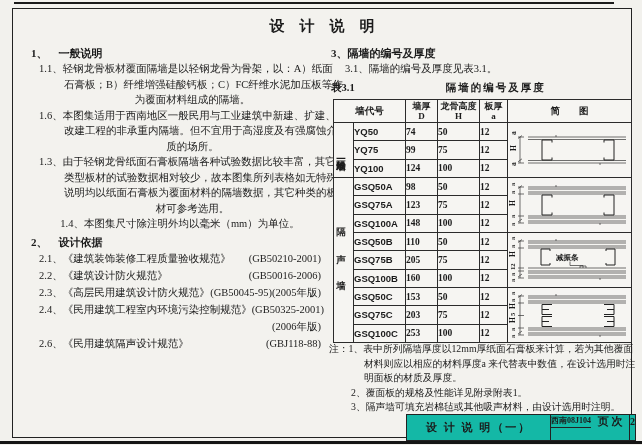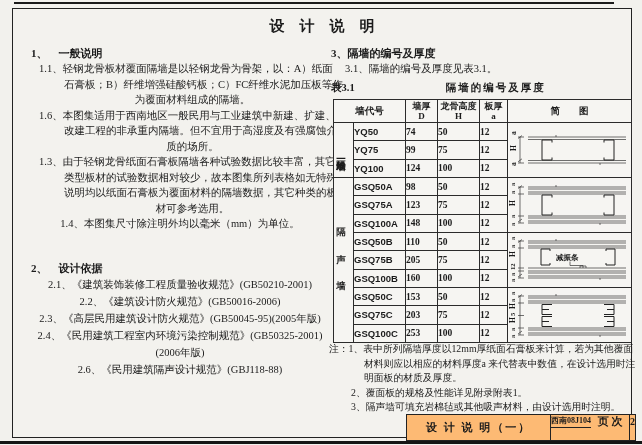--- a/index.html
+++ b/index.html
@@ -9,22 +9,22 @@
   .bottom-edge{position:absolute;left:0;bottom:1px;width:100%;height:3px;background:#151515;}
   .frame{position:absolute;left:12px;top:8px;width:620px;height:430px;border:1.5px solid #222;
          background:#f3f2ee;box-sizing:border-box;}
   .page-title{position:absolute;left:0;top:8px;width:100%;text-align:center;
               font-size:15px;font-weight:bold;letter-spacing:0;margin:0;}
   
   .col-left{position:absolute;left:6px;top:36px;width:302px;font-size:10.5px;line-height:15.5px;}
   .sec-h{font-weight:bold;font-size:11px;padding-left:12px;height:16px;line-height:16px;}
   .ln{padding-left:20px;height:15.5px;white-space:nowrap;text-align:center;}
   .ln.cont{padding-left:45px;}
-  .sec2{margin-top:28px;}
-  .ref-row{display:flex;justify-content:center;height:17px;line-height:17px;padding-left:20px;white-space:nowrap;}
+  .sec2{margin-top:2px;}
+  .ref-row{display:flex;justify-content:space-between;height:17px;line-height:17px;padding-left:20px;white-space:nowrap;}
   .ref-code{text-align:right;}
   
   .col-right{position:absolute;left:310px;top:36px;width:314px;font-size:10.5px;}
   .h3{font-weight:bold;font-size:11px;padding-left:8px;height:16px;line-height:16px;}
   .s31{padding-left:22px;height:16px;line-height:16px;}
   .caption-row{display:flex;margin-top:2px;height:18px;line-height:18px;}
   .tbl-no{padding-left:8px;font-weight:bold;}
   .tbl-title{flex:1;text-align:center;font-weight:bold;letter-spacing:2px;}
   table.spec{border-collapse:collapse;table-layout:fixed;margin-left:10px;margin-top:2px;
              width:298px;border:1.5px solid #262626;background:#f6f5f2;}
@@ -44,21 +44,21 @@
   .diag-cell svg{display:block;}
   svg .ink{stroke:#222;stroke-width:1;fill:none;}
   svg .thin{stroke:#333;stroke-width:0.7;fill:none;}
   svg text{fill:#1b1b1b;font-size:6.5px;font-family:"Liberation Serif",serif;}
   svg text.dz{font-size:7.5px;}
   .notes{position:absolute;left:316px;top:333px;width:306px;font-size:9.8px;line-height:14.5px;}
   .nln{white-space:nowrap;height:14.5px;}
   .nln.c1{padding-left:35px;} .nln.c2{padding-left:22px;}
   
   .titleblock{position:absolute;left:393px;top:405px;width:228px;height:25px;
-              border:1.2px solid #222;display:flex;box-sizing:content-box;background:#fdba74;}
+              border:1.2px solid #222;display:flex;box-sizing:content-box;background:#14b8a6;}
   .tb-name{width:161px;border-right:1.2px solid #222;display:flex;align-items:center;
            justify-content:center;font-size:11px;font-weight:bold;letter-spacing:2px;white-space:nowrap;}
   .tb-right{flex:1;display:flex;flex-direction:row;}
   .tb-atlas{height:12px;border-bottom:1px solid #222;text-align:center;font-size:8px;
             line-height:12px;font-weight:bold;white-space:nowrap;}
   .tb-page{flex:1;display:flex;}
   .tb-page-label{width:38px;border-right:1px solid #222;text-align:center;font-size:11px;
                  line-height:13px;font-weight:bold;}
   .tb-page-no{flex:1;text-align:center;font-size:10px;font-weight:bold;line-height:13px;}
   

